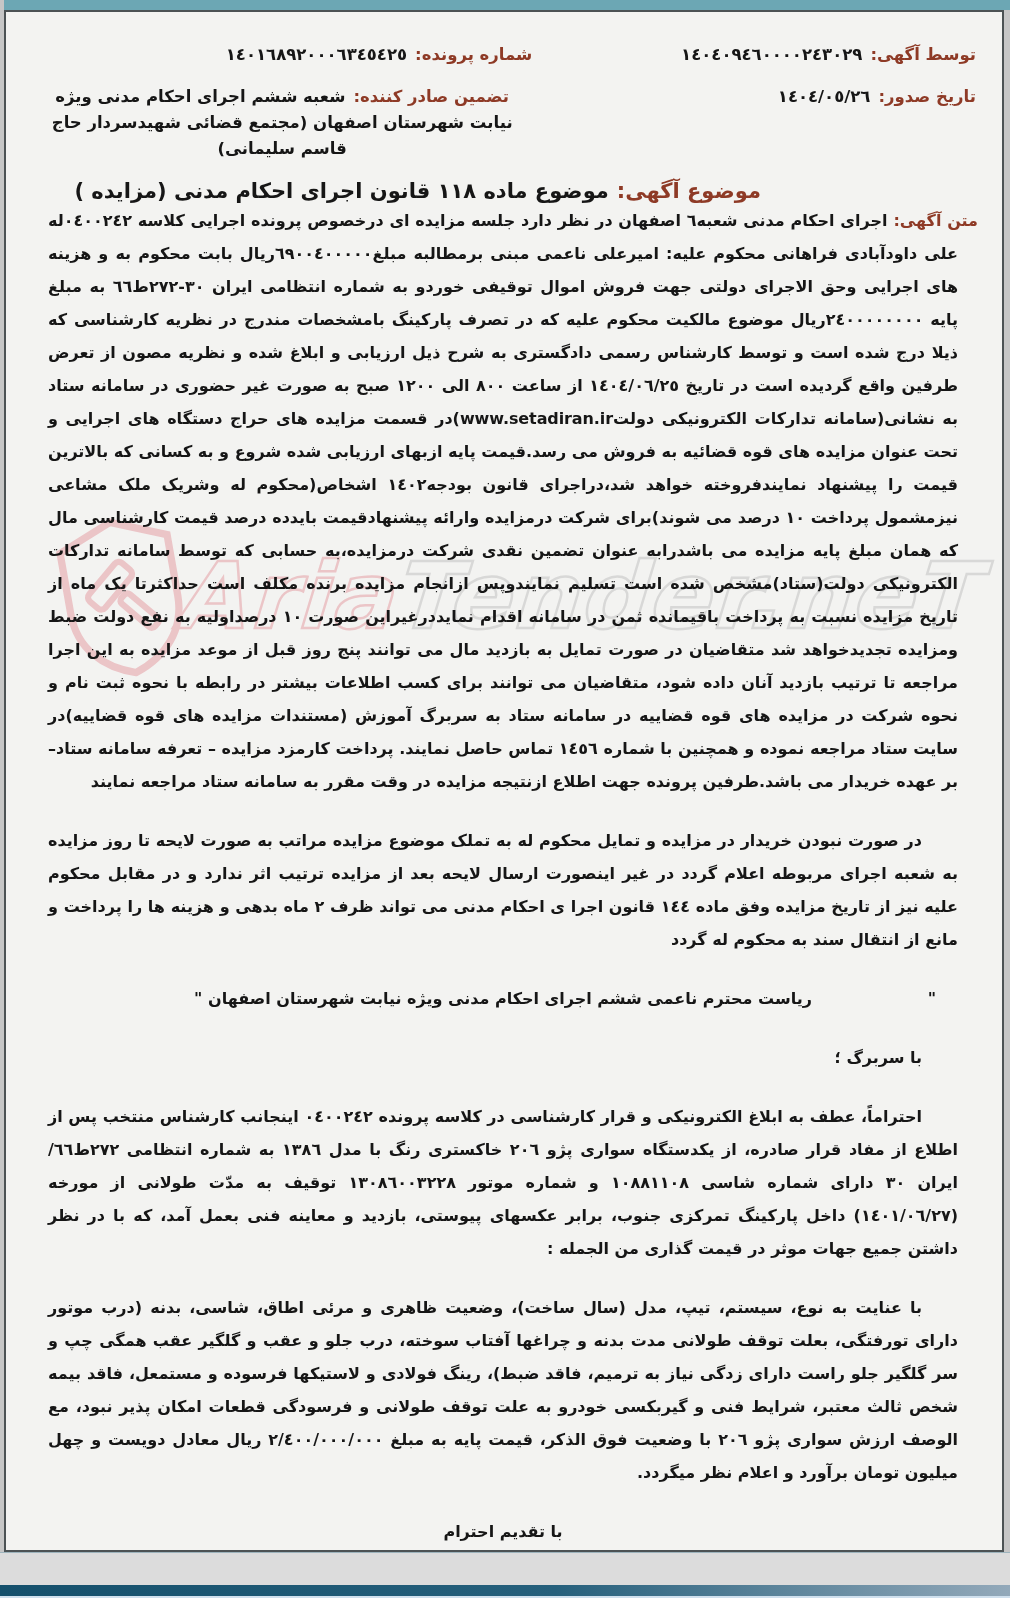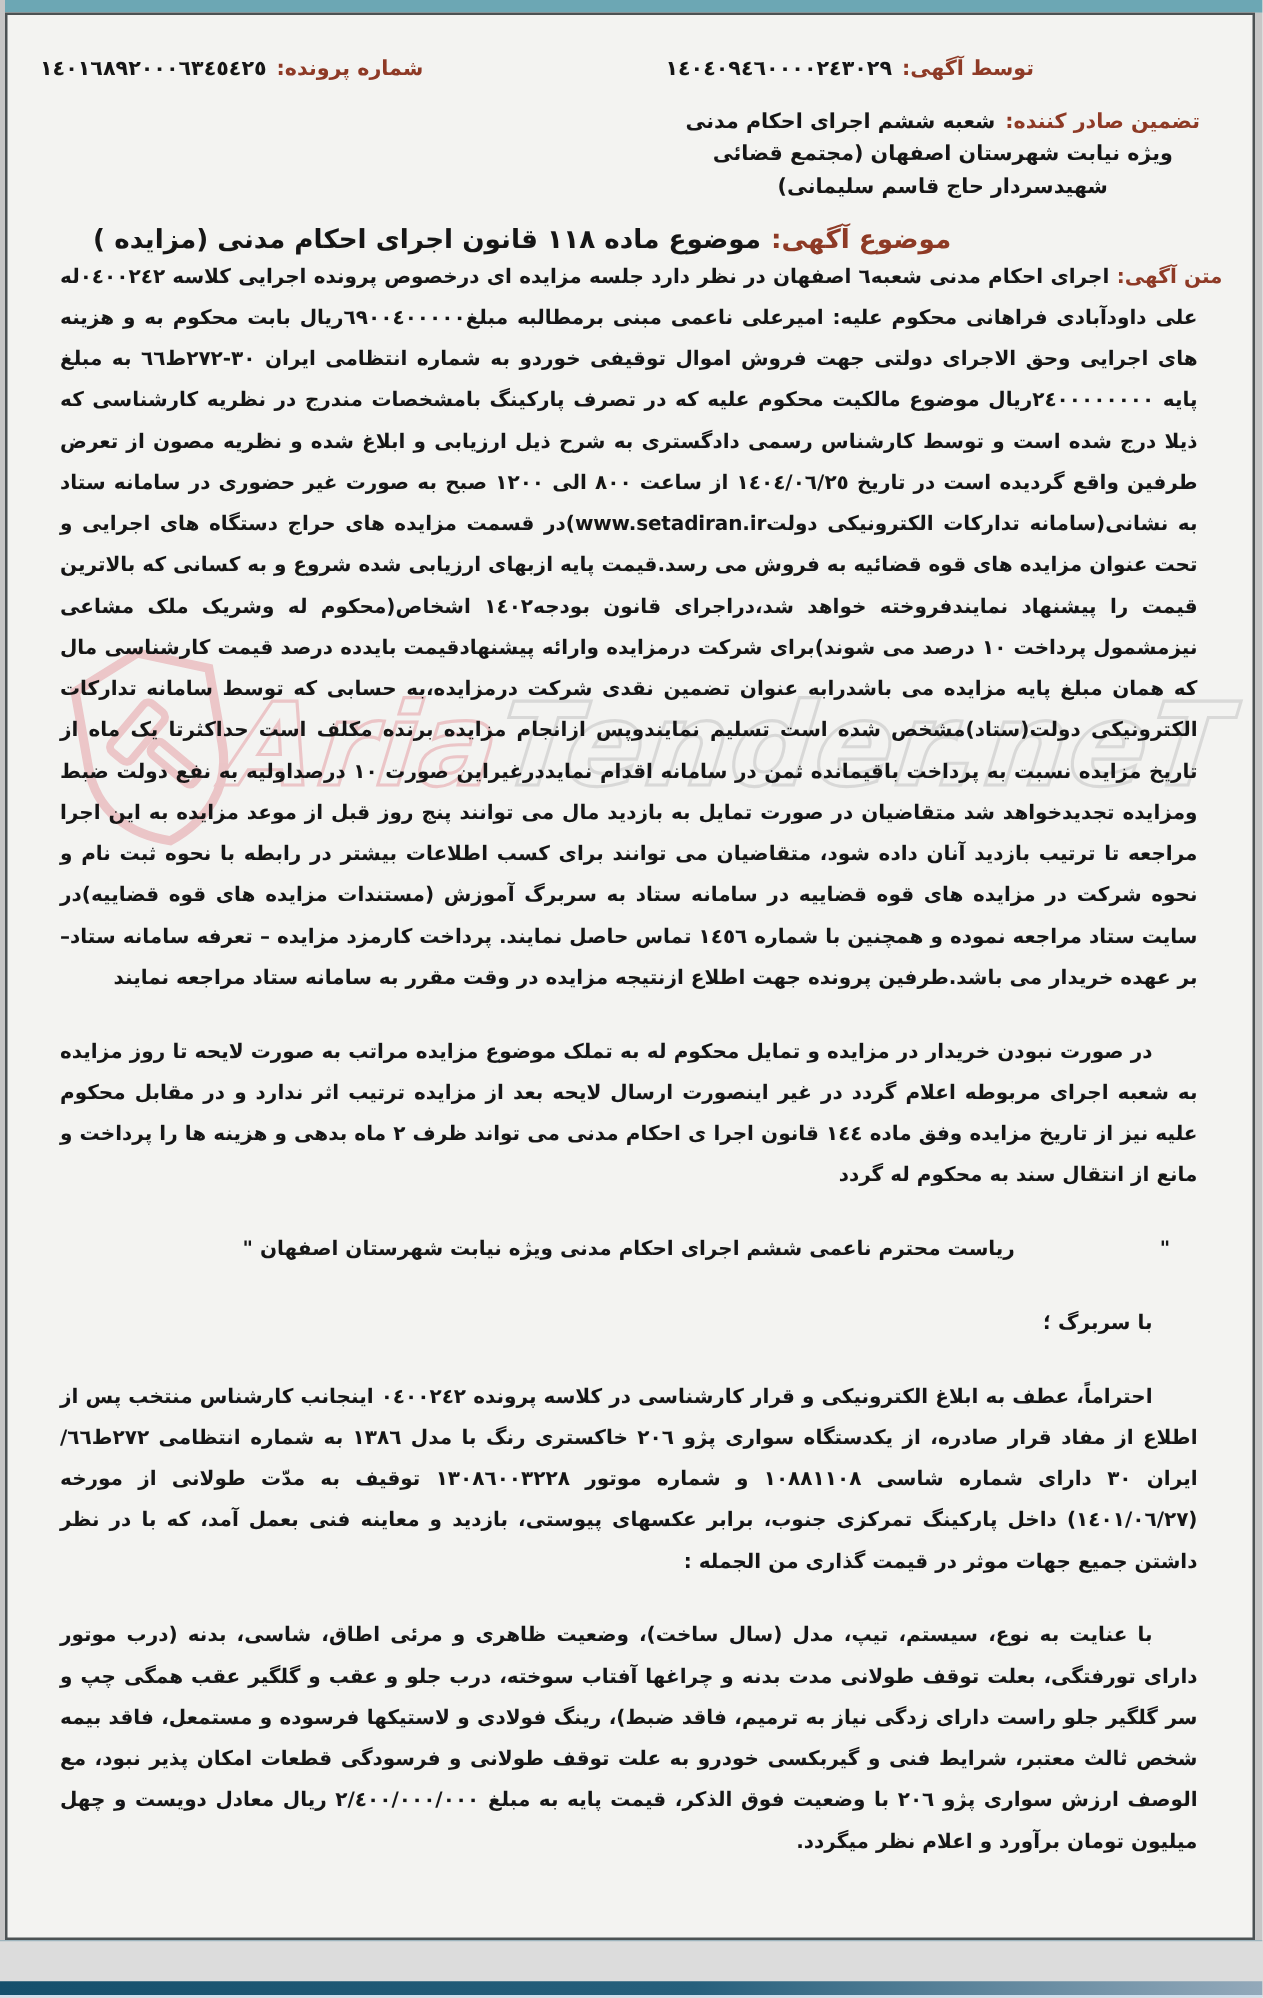--- a/index.html
+++ b/index.html
@@ -37,21 +37,21 @@
   .wm-b{-webkit-text-stroke:2.5px #c3c3c3;}
 
   
   .content{
     position:relative;z-index:1;direction:rtl;
     padding:30px 26px 0 26px;
     color:#161616;font-weight:bold;
   }
   .hdr{display:grid;grid-template-columns:47% 53%;row-gap:16px;font-size:16.5px;line-height:26px;}
   .label{color:#8e3a26;}
-  .hcell{text-align:left;}
+  .hcell{text-align:right;}
   .hcell .value{color:#161616;margin-right:8px;}
   .hcell-branch{text-align:center;}
   .subject-row{margin-top:16px;font-size:21px;line-height:26px;text-align:right;padding-left:40px;padding-right:215px;}
   .subject-row .value{margin-right:8px;}
 
   .body-text{padding:0 18px 0 16px;font-size:16px;line-height:33px;letter-spacing:-0.1px;}
   .body-text p{margin:0;text-align:justify;}
   .body-text p + p, .body-text .salutation, .body-text .greeting{margin-top:26px;}
   .p-main{text-indent:-20px;}
   .p-indent{text-indent:36px;}
@@ -81,20 +81,23 @@
 
   <div class="content">
 
     <div class="hdr">
       <div class="hcell">
         <span class="label">توسط آگهی:</span><span class="value">١٤٠٤٠٩٤٦٠٠٠٠٢٤٣٠٢٩</span>
       </div>
       <div class="hcell">
         <span class="label">شماره پرونده:</span><span class="value">١٤٠١٦٨٩٢٠٠٠٦٣٤٥٤٢٥</span>
       </div>
+      <div class="hcell">
+        <span class="label">تاریخ صدور:</span><span class="value">١٤٠٤/٠٥/٢٦</span>
+      </div>
       <div class="hcell hcell-branch">
         <span class="label">تضمین صادر کننده:</span><span class="value">شعبه ششم اجرای احکام مدنی ویژه نیابت شهرستان اصفهان (مجتمع قضائی شهیدسردار حاج قاسم سلیمانی)</span>
       </div>
     </div>
 
     <div class="subject-row">
       <span class="label">موضوع آگهی:</span><span class="value">موضوع ماده ١١٨ قانون اجرای احکام مدنی (مزایده )</span>
     </div>
 
     <div class="body-text">
@@ -106,20 +109,21 @@
         <span class="q">"</span>
         <span>ریاست محترم ناعمی ششم اجرای احکام مدنی ویژه نیابت شهرستان اصفهان "</span>
       </div>
 
       <p class="greeting">با سربرگ ؛</p>
 
       <p class="p-indent">احتراماً، عطف به ابلاغ الکترونیکی و قرار کارشناسی در کلاسه پرونده ٠٤٠٠٢٤٢ اینجانب کارشناس منتخب پس از اطلاع از مفاد قرار صادره، از یکدستگاه سواری پژو ٢٠٦ خاکستری رنگ با مدل ١٣٨٦ به شماره انتظامی ٢٧٢ط٦٦/ایران ٣٠ دارای شماره شاسی ١٠٨٨١١٠٨ و شماره موتور ١٣٠٨٦٠٠٣٢٢٨ توقیف به مدّت طولانی از مورخه (١٤٠١/٠٦/٢٧) داخل پارکینگ تمرکزی جنوب، برابر عکسهای پیوستی، بازدید و معاینه فنی بعمل آمد، که با در نظر داشتن جمیع جهات موثر در قیمت گذاری من الجمله :</p>
 
       <p class="p-indent">با عنایت به نوع، سیستم، تیپ، مدل (سال ساخت)، وضعیت ظاهری و مرئی اطاق، شاسی، بدنه (درب موتور دارای تورفتگی، بعلت توقف طولانی مدت بدنه و چراغها آفتاب سوخته، درب جلو و عقب و گلگیر عقب همگی چپ و سر گلگیر جلو راست دارای زدگی نیاز به ترمیم، فاقد ضبط)، رینگ فولادی و لاستیکها فرسوده و مستمعل، فاقد بیمه شخص ثالث معتبر، شرایط فنی و گیربکسی خودرو به علت توقف طولانی و فرسودگی قطعات امکان پذیر نبود، مع الوصف ارزش سواری پژو ٢٠٦ با وضعیت فوق الذکر، قیمت پایه به مبلغ ٢/٤٠٠/٠٠٠/٠٠٠ ریال معادل دویست و چهل میلیون تومان برآورد و اعلام نظر میگردد.</p>
 
+      <p class="center-line">با تقدیم احترام</p>
 
     </div>
 
   </div>
 </div>
 
 <div class="bottom-gray"></div>
 <div class="bottom-bar"></div>
 
 </body></html>

